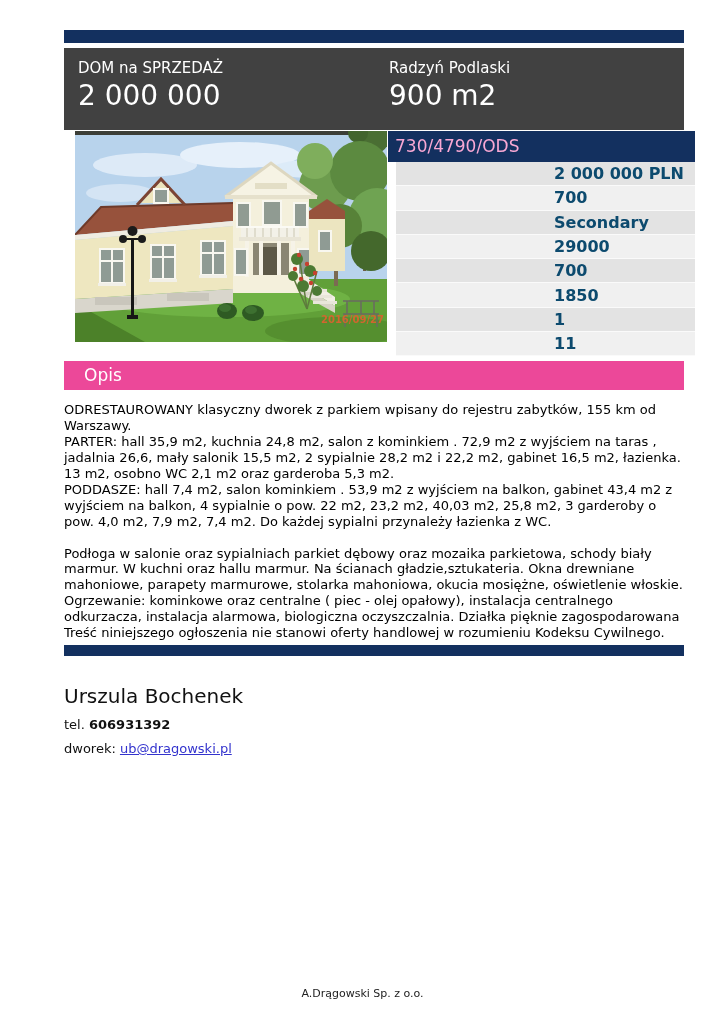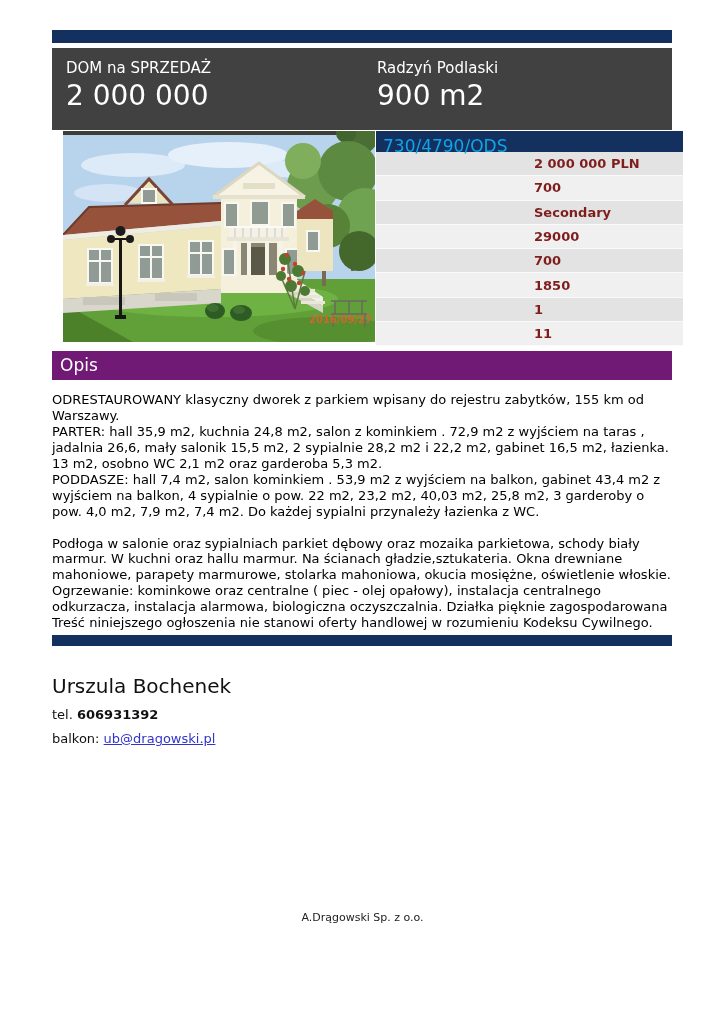--- a/index.html
+++ b/index.html
@@ -1,63 +1,64 @@
 <!DOCTYPE html>
 <html><head>
 <meta charset="utf-8">
 <style>
   html,body { margin:0; padding:0; background:#ffffff; }
   .page {
     position:relative; width:725px; height:1024px; background:#ffffff;
     font-family:"DejaVu Sans","Liberation Sans",sans-serif; overflow:hidden;
   }
-  .sheet { position:absolute; left:52px; top:30px; width:620px; }
+  .sheet { position:absolute; left:64px; top:30px; width:620px; }
 
   .topbar { height:13px; background:#13305f; }
 
   .hero { margin-top:5px; height:82px; background:#414141; display:flex; color:#ffffff; }
   .hero-col-left  { width:313px; box-sizing:border-box; padding:11px 0 0 14px; }
   .hero-col-right { flex:1; box-sizing:border-box; padding:11px 0 0 12px; }
   .hero-label { font-size:15px; line-height:19px; }
   .hero-value { font-size:28px; line-height:34px; font-weight:400; margin-top:1px; }
 
   .media { display:flex; margin-top:1px; }
   .photo-wrap { width:312px; height:211px; flex:none;padding-left:11px; }
   .photo-wrap svg { display:block; }
   .details-col { width:307px; margin-left:1px; flex:none; }
   .ref-bar {
-    height:21px; background:#13305f; color:#0ea5e9; font-size:17px;
+    height:31px; background:#13305f; color:#f9a8d4; font-size:17px;
     line-height:31px; padding-left:7px; box-sizing:border-box;
   }
   .drow {
     height:24.3px; display:flex; align-items:center; box-sizing:border-box;
-    padding-left:158px; font-size:13px; font-weight:bold; color:#7f1d1d;
+    padding-left:158px; font-size:16px; font-weight:bold; color:#0c4a6e;
     border-bottom:1px solid #fafafa;
+    margin-left:8px;
   }
   .drow.odd  { background:#e3e3e3; }
   .drow.even { background:#f0f0f0; }
 
   .section-bar {
-    margin-top:5px; height:29px; background:#701a75; color:#ffffff;
-    font-size:17px; line-height:29px; padding-left:8px; box-sizing:border-box;
+    margin-top:5px; height:29px; background:#ec4899; color:#ffffff;
+    font-size:17px; line-height:29px; padding-left:20px; box-sizing:border-box;
   }
   .desc {
     margin-top:12px; width:620px; font-size:13px; line-height:15.9px;
     color:#000000; white-space:pre-line;
   }
   .divider { margin-top:4px; height:11px; background:#13305f; }
 
   .contact { margin-top:28px; color:#111111; }
   .contact-name { font-size:20px; line-height:25px; }
   .contact-line { font-size:13px; line-height:16px; margin-top:8px; }
   .contact-line .bold { font-weight:bold; }
   .email-link { color:#3333cd; text-decoration:underline; }
 
   .footer {
-    position:absolute; left:0; top:911px; width:725px; text-align:center;
+    position:absolute; left:0; top:987px; width:725px; text-align:center;
     font-size:11px; color:#222222;
   }
 </style>
 </head>
 <body>
 
 <div class="page">
   <div class="sheet">
 
     <div class="topbar"></div>
@@ -261,19 +262,19 @@
 
 Podłoga w salonie oraz sypialniach parkiet dębowy oraz mozaika parkietowa, schody biały marmur. W kuchni oraz hallu marmur. Na ścianach gładzie,sztukateria. Okna drewniane mahoniowe, parapety marmurowe, stolarka mahoniowa, okucia mosiężne, oświetlenie włoskie.
 Ogrzewanie: kominkowe oraz centralne ( piec - olej opałowy), instalacja centralnego odkurzacza, instalacja alarmowa, biologiczna oczyszczalnia. Działka pięknie zagospodarowana
 Treść niniejszego ogłoszenia nie stanowi oferty handlowej w rozumieniu Kodeksu Cywilnego.</div>
 
     <div class="divider"></div>
 
     <div class="contact">
       <div class="contact-name">Urszula Bochenek</div>
       <div class="contact-line"><span>tel. </span><span class="bold">606931392</span></div>
-      <div class="contact-line"><span>balkon: </span><a href="#" class="email-link">ub@dragowski.pl</a></div>
+      <div class="contact-line"><span>dworek: </span><a href="#" class="email-link">ub@dragowski.pl</a></div>
     </div>
 
   </div>
 
   <div class="footer">A.Drągowski Sp. z o.o.</div>
 </div>
 
 </body></html>

